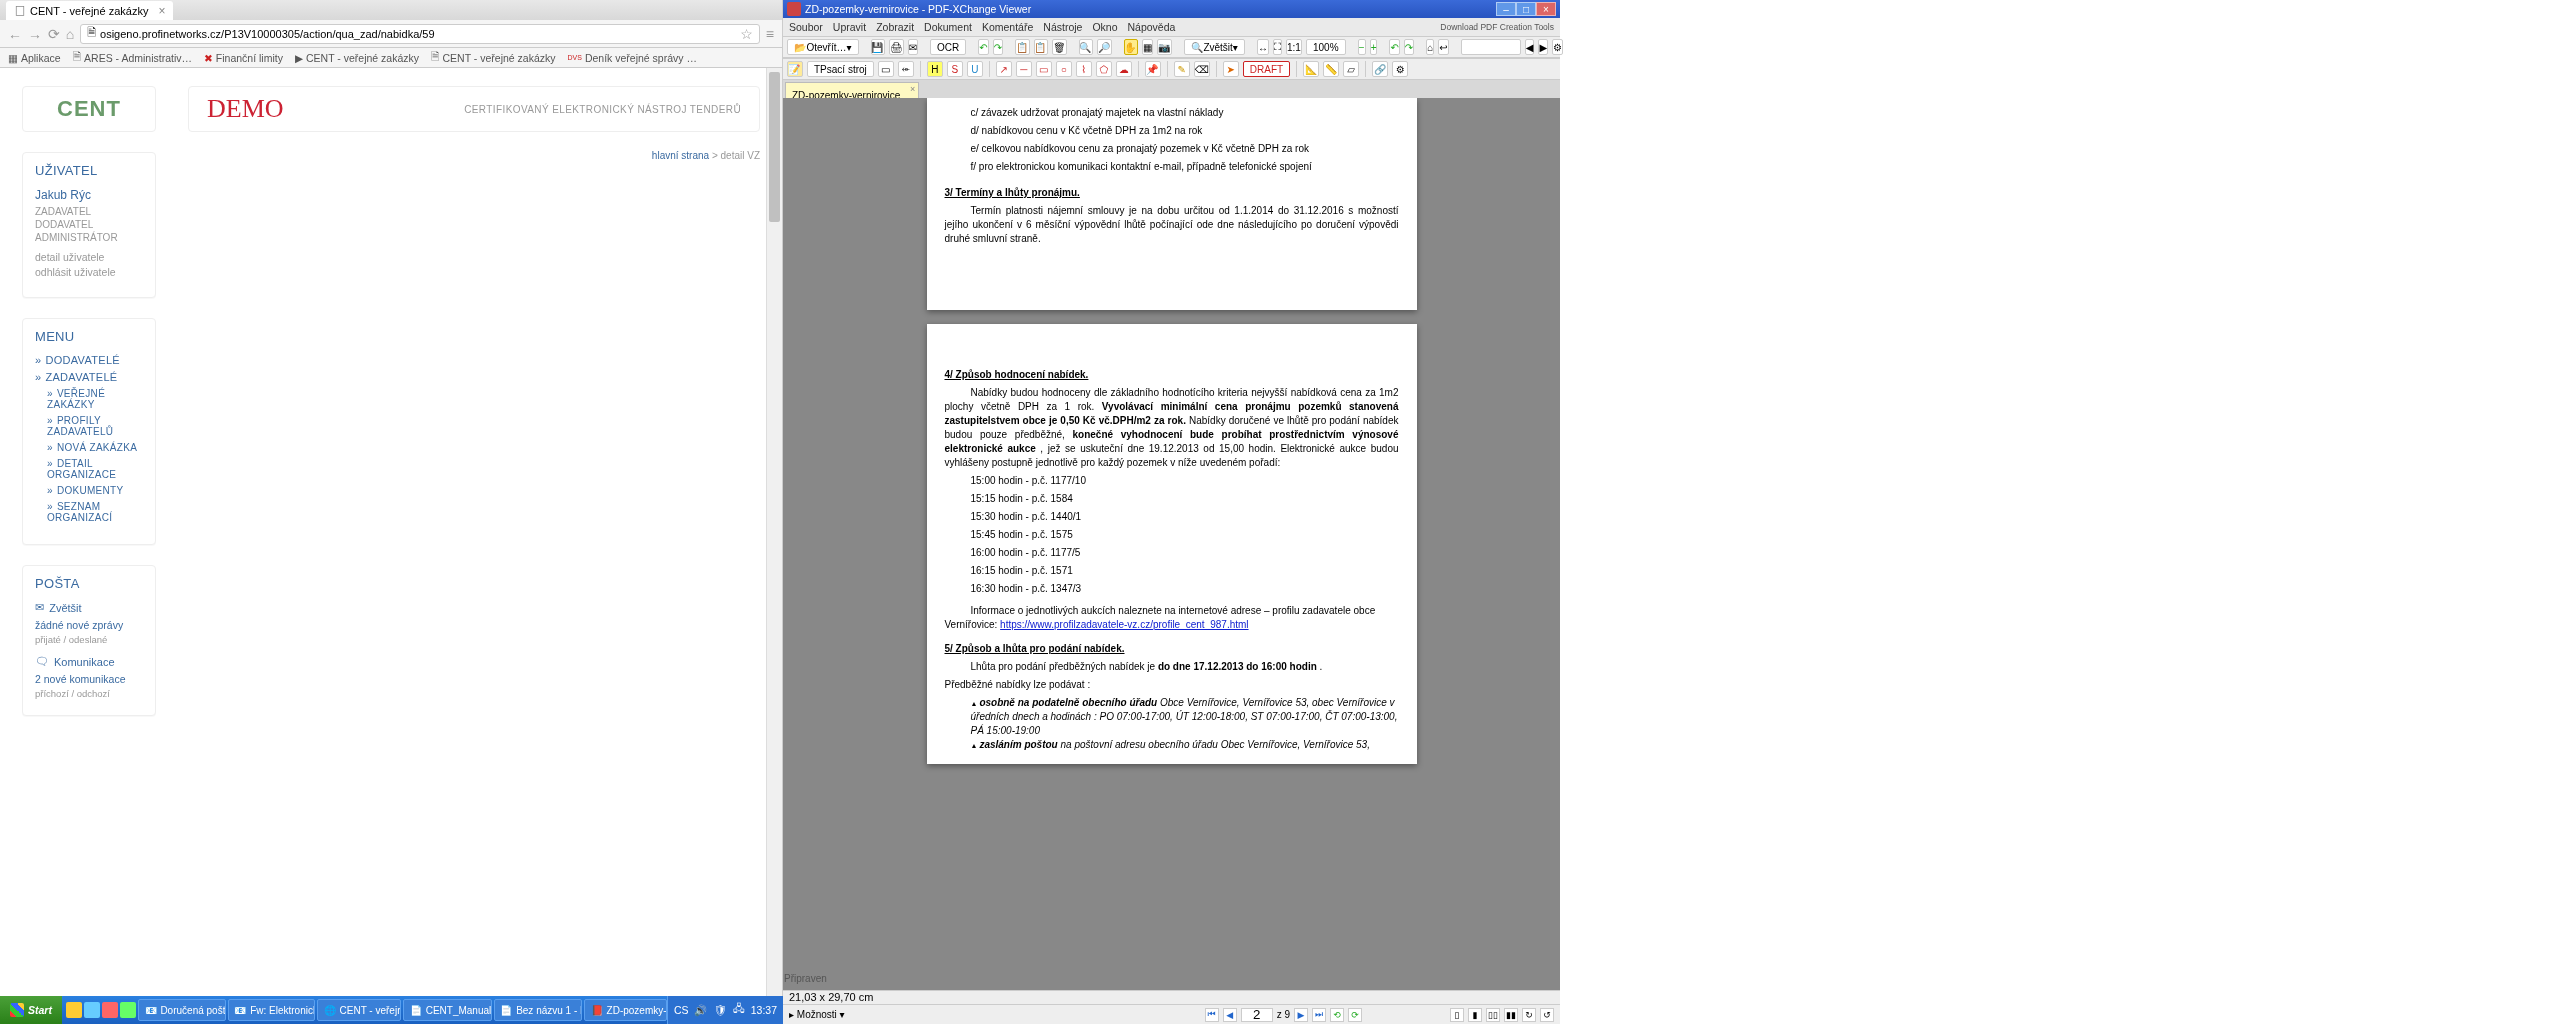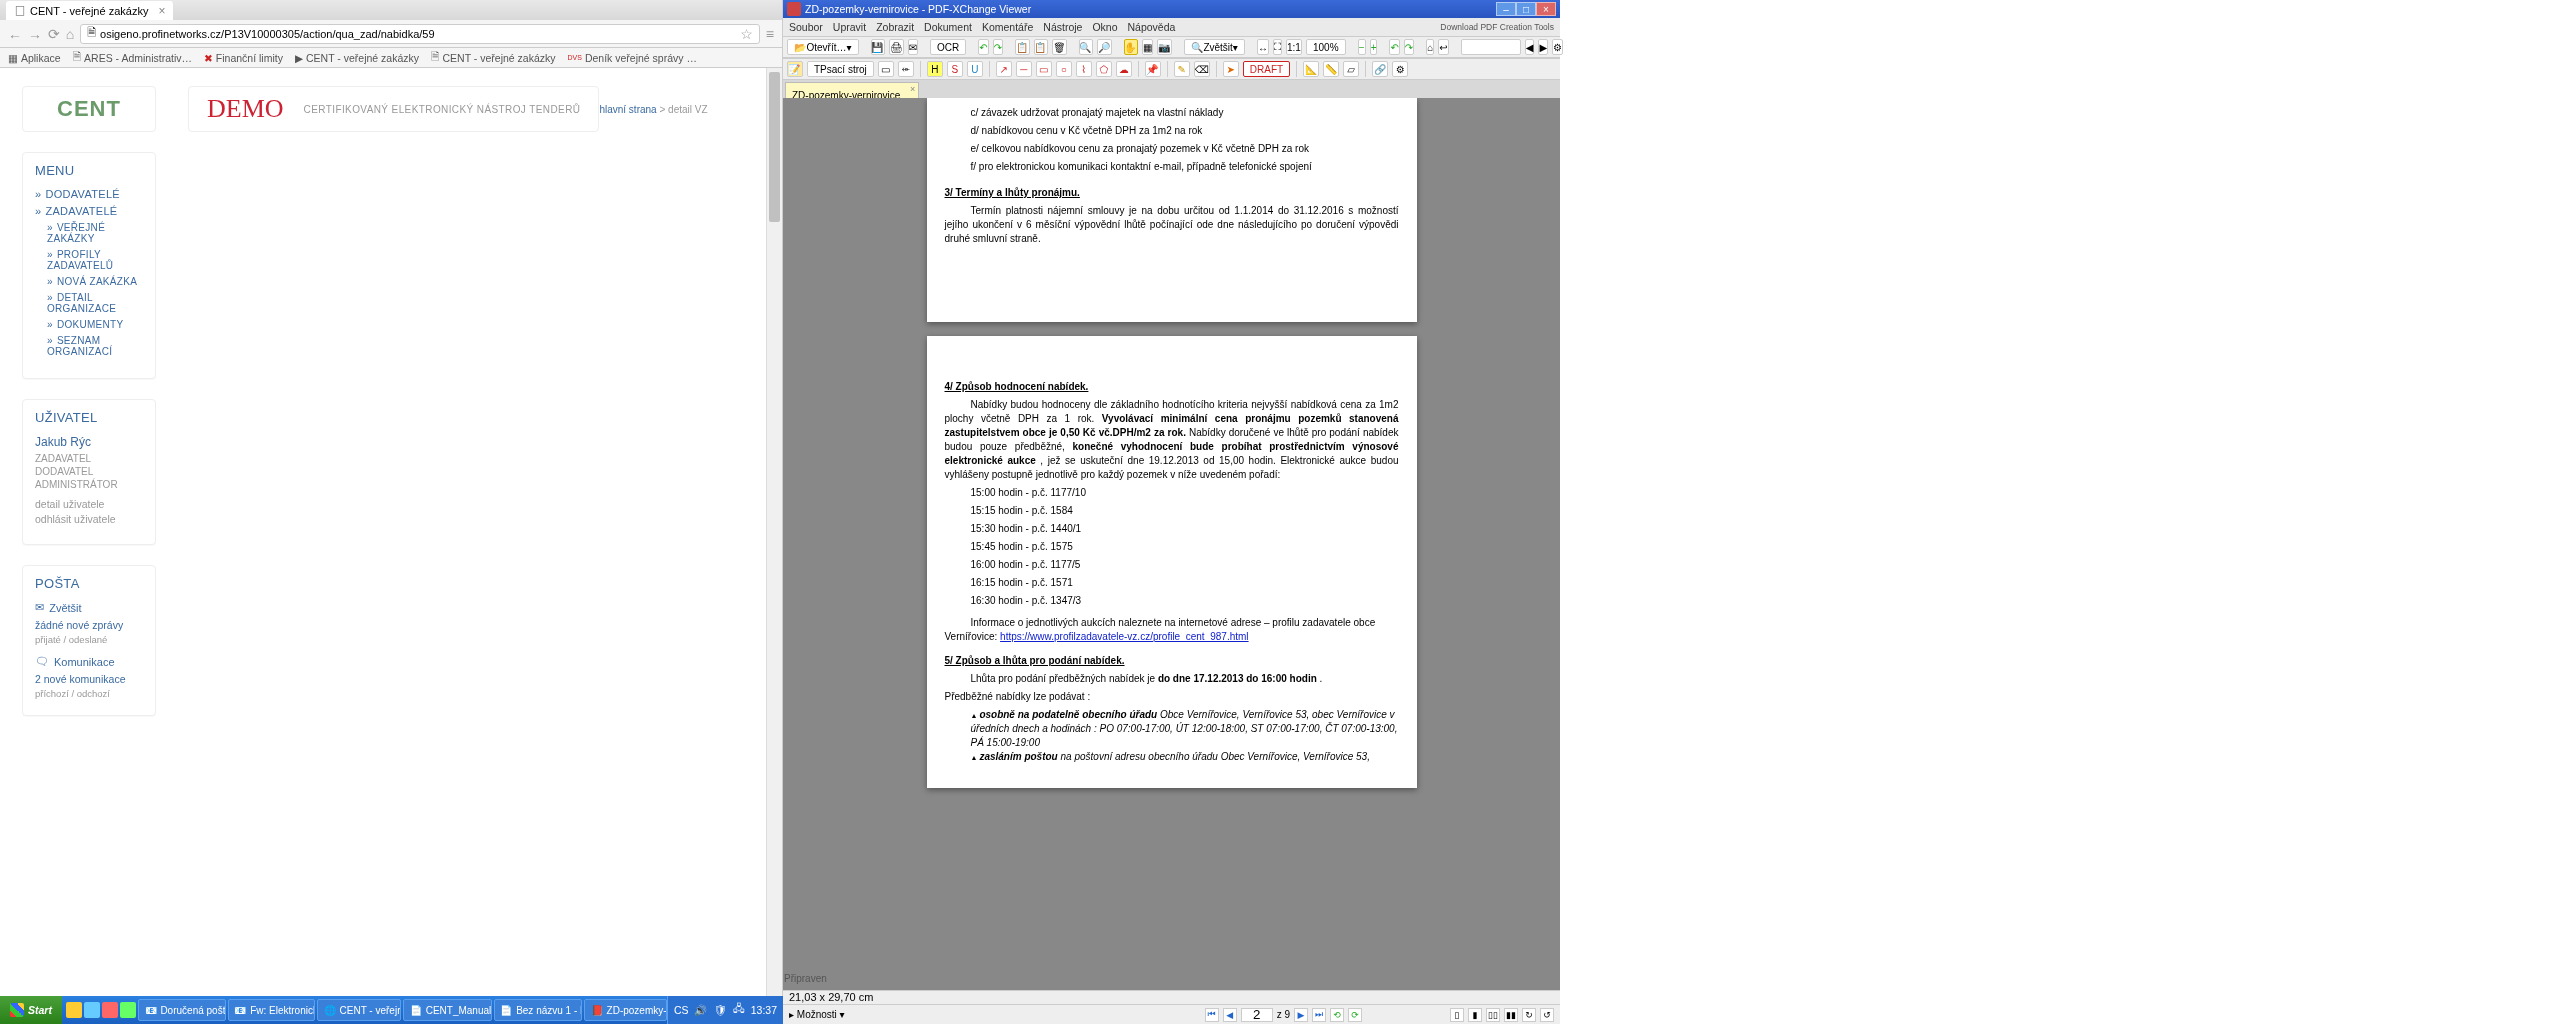--- a/index.html
+++ b/index.html
@@ -16,21 +16,21 @@
 .chrome-bar .nav-btn { font-size:14px; color:#999; }
 .omnibox { flex:1; height:20px; border:1px solid #ccc; border-radius:3px; display:flex; align-items:center; padding:0 6px; font-size:11px; background:#fff; }
 .star, .menu-lines { color:#999; font-size:14px; }
 .bookmarks { height:20px; background:#f5f5f5; border-bottom:1px solid #ccc; display:flex; align-items:center; gap:12px; padding:0 8px; font-size:10.5px; }
 .bm { display:flex; align-items:center; gap:3px; color:#555; }
 
 
 .page-body { flex:1; display:flex; background:#fff; overflow:hidden; position:relative; }
 .page-wrap { width:100%; padding:18px 22px; display:flex; gap:32px; }
 .side-col { width:134px; display:flex; flex-direction:column; gap:20px; }
-.main-col { flex:1; display:flex; flex-direction:row; }
+.main-col { flex:1; display:flex; flex-direction:column; }
 
 .logo-cent { height:46px; border:1px solid #eee; border-radius:4px; display:flex; align-items:center; justify-content:center; font-size:22px; font-weight:700; color:#6b9b6b; letter-spacing:1px; font-family:Georgia, serif; }
 .logo-demo { height:46px; border:1px solid #eee; border-radius:4px; display:flex; align-items:center; padding:0 18px; gap:20px; }
 .demo-text { font-family:Georgia, serif; font-size:26px; color:#c23; }
 .cert-text { margin-left:auto; font-size:10px; color:#999; letter-spacing:0.4px; }
 
 .panel { border:1px solid #eee; border-radius:4px; background:#fff; padding:10px 12px 16px; box-shadow:0 1px 1px rgba(0,0,0,0.03); }
 .panel h3 { font-size:13px; color:#3a6aa0; font-weight:400; letter-spacing:0.3px; margin-bottom:10px; }
 .menu-list a { display:block; font-size:11px; color:#3a6aa0; letter-spacing:0.3px; margin:5px 0; text-decoration:none; }
 .menu-list a.sub { padding-left:12px; font-size:10px; color:#3a6aa0; }
@@ -65,21 +65,21 @@
 .tbtn { width:16px; height:16px; border:1px solid #ccc; border-radius:2px; background:#fff; font-size:10px; display:inline-flex; align-items:center; justify-content:center; }
 .sep { width:1px; height:16px; background:#ccc; margin:0 2px; }
 .tbtn.label { width:auto; padding:0 6px; }
 .tbtn.highlight { background:#ffec8b; border-color:#d0b000; }
 .pdf-tabbar { height:18px; background:#d8d8d8; display:flex; align-items:flex-end; }
 .pdf-tab { height:16px; background:#fef9c3; border:1px solid #bbb; border-bottom:none; font-size:10px; padding:7px 18px 0 6px; position:relative; margin-left:2px; }
 .pdf-tab .x { position:absolute; right:3px; top:1px; font-size:9px; color:#888; }
 
 .pdf-viewport { flex:1; background:#888; overflow:hidden; position:relative; display:flex; justify-content:center; }
 .pdf-scroll { padding:0 0; }
-.pdf-page { width:490px; background:#fff; box-shadow:0 2px 6px rgba(0,0,0,.4); padding:24px 18px; margin-bottom:14px; font-size:10px; color:#000; line-height:1.4; font-family:"Times New Roman", serif; }
+.pdf-page { width:490px; background:#fff; box-shadow:0 2px 6px rgba(0,0,0,.4); padding:12px 18px; margin-bottom:14px; font-size:10px; color:#000; line-height:1.4; font-family:"Times New Roman", serif; }
 .pdf-page .section-head { text-decoration:underline; font-weight:700; }
 .pdf-page p { margin:4px 0; }
 .pdf-page a { color:#1020d0; text-decoration:underline; }
 .pdf-page ul { margin-left:26px; list-style:none; }
 .pdf-page ul li::before { content:"▲ "; font-size:7px; font-style:italic; }
 .pdf-page ul li { font-style:italic; }
 
 .pdf-status { height:14px; background:#eee; border-top:1px solid #ccc; font-size:11px; padding:0 6px; display:flex; align-items:flex-start; }
 .pdf-bottombar { height:20px; background:#eee; border-top:1px solid #ccc; display:flex; align-items:center; font-size:10px; padding:0 6px; gap:6px; }
 .pdf-bottombar .field { border:1px solid #ccc; background:#fff; height:14px; width:32px; text-align:center; }
@@ -150,44 +150,44 @@
       </span>
   </div>
 
   <div class="page-body">
     <div class="page-wrap">
 
       <div class="side-col">
         <div class="logo-cent">
             <span>CENT</span>
           </div>
+
+        <div class="panel user-panel">
+          <h3>UŽIVATEL</h3>
+          <div class="uname">Jakub Rýc</div>
+          <div class="role">ZADAVATEL</div>
+          <div class="role">DODAVATEL</div>
+          <div class="role">ADMINISTRÁTOR</div>
+          <div class="user-links">
+            <a>detail uživatele</a>
+            <a>odhlásit uživatele</a>
+          </div>
+        </div>
 
         <div class="panel">
           <h3>MENU</h3>
           <div class="menu-list">
             <a class="chev">DODAVATELÉ</a>
             <a class="chev">ZADAVATELÉ</a>
             <a class="chev sub">VEŘEJNÉ ZAKÁZKY</a>
             <a class="chev sub">PROFILY ZADAVATELŮ</a>
             <a class="chev sub">NOVÁ ZAKÁZKA</a>
             <a class="chev sub">DETAIL ORGANIZACE</a>
             <a class="chev sub">DOKUMENTY</a>
             <a class="chev sub">SEZNAM ORGANIZACÍ</a>
-          </div>
-        </div>
-
-        <div class="panel user-panel">
-          <h3>UŽIVATEL</h3>
-          <div class="uname">Jakub Rýc</div>
-          <div class="role">ZADAVATEL</div>
-          <div class="role">DODAVATEL</div>
-          <div class="role">ADMINISTRÁTOR</div>
-          <div class="user-links">
-            <a>detail uživatele</a>
-            <a>odhlásit uživatele</a>
           </div>
         </div>
 
         <div class="panel post-panel">
           <h3>POŠTA</h3>
           <div class="msg-link">
               <span>✉</span>
               <span>Zvětšit</span>
             </div>
           <div class="note">žádné nové zprávy</div>

